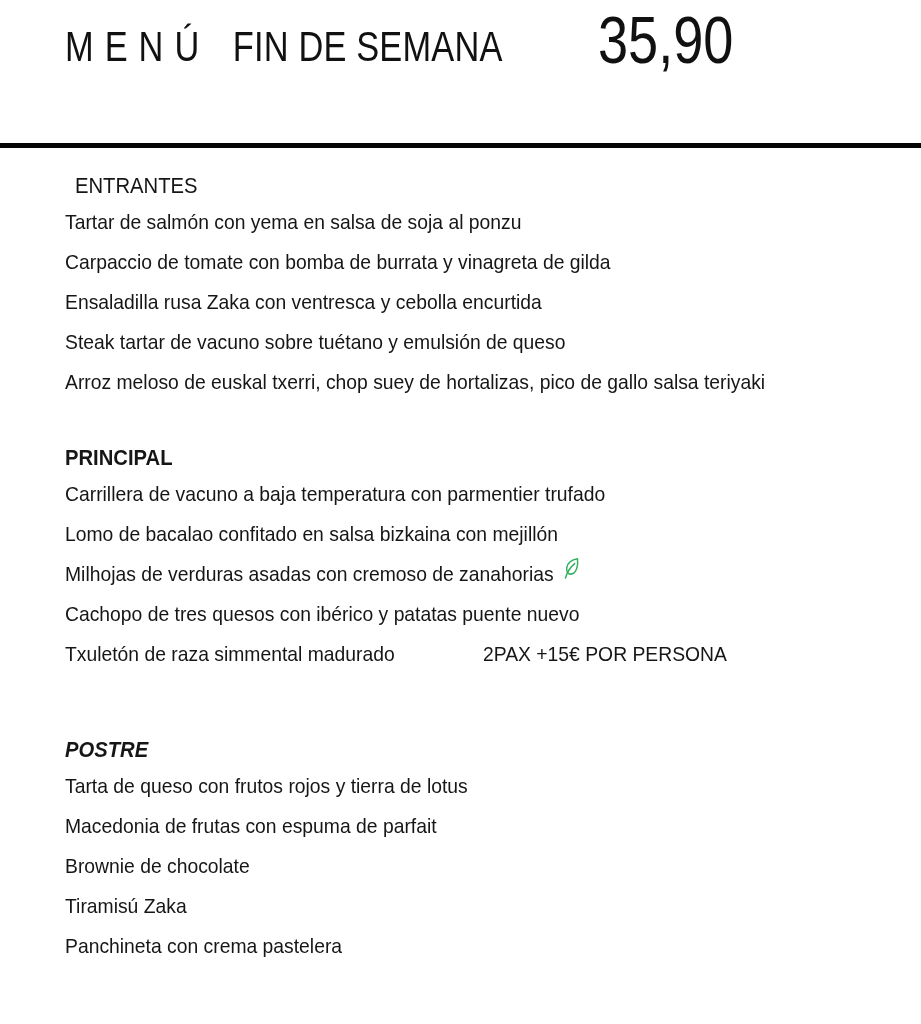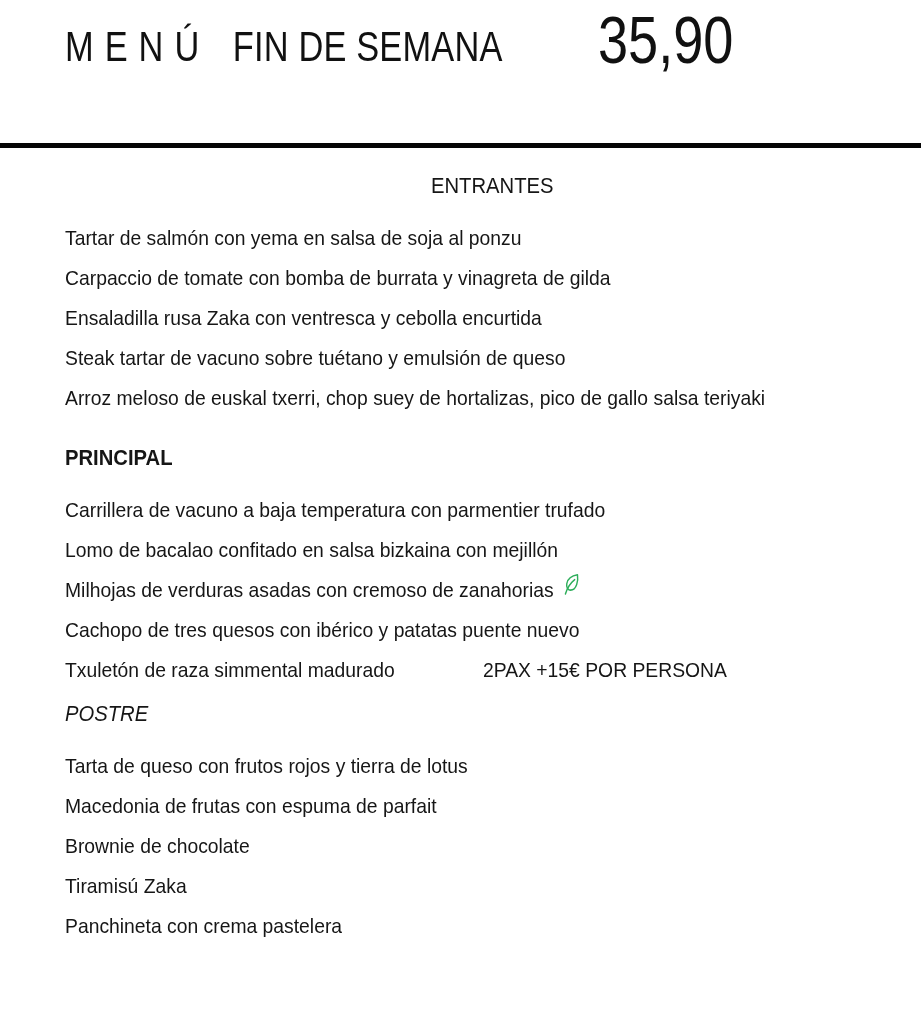--- a/index.html
+++ b/index.html
@@ -62,28 +62,28 @@
     font-size: 22px;
     font-weight: 400;
     line-height: 24px;
     white-space: nowrap;
   }
   .heading-line {
     display: inline-block;
     transform: scaleX(0.92);
     transform-origin: 0 50%;
   }
-  .sec-entrantes .section-heading { margin-top: 26px; padding-left: 10px; text-align: center; }
+  .sec-entrantes .section-heading { margin-top: 26px; padding-left: 10px; }
   .sec-principal .section-heading { margin-top: 36px; font-weight: bold; }
-  .sec-postre    .section-heading { margin-top: 20px; font-style: italic; }
+  .sec-postre    .section-heading { margin-top: 56px; font-style: italic; font-weight: bold; }
   .rows { margin-top: 12px; }
   .item {
     height: 40px;
     display: flex;
-    align-items: flex-end;
+    align-items: flex-start;
   }
   .item-text {
     display: inline-flex;
     align-items: center;
     font-size: 21px;
     white-space: nowrap;
     transform: scaleX(0.92);
     transform-origin: 0 50%;
   }
   .item-note {

